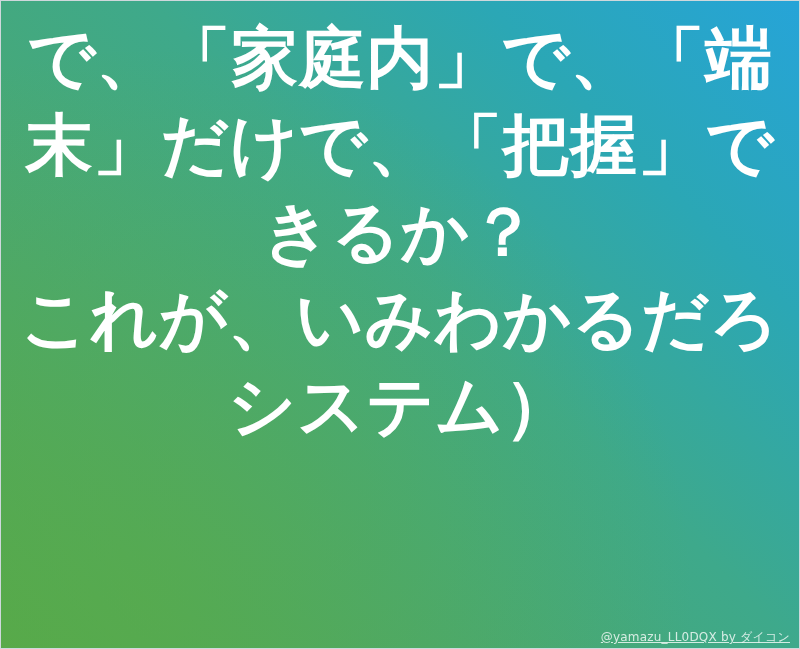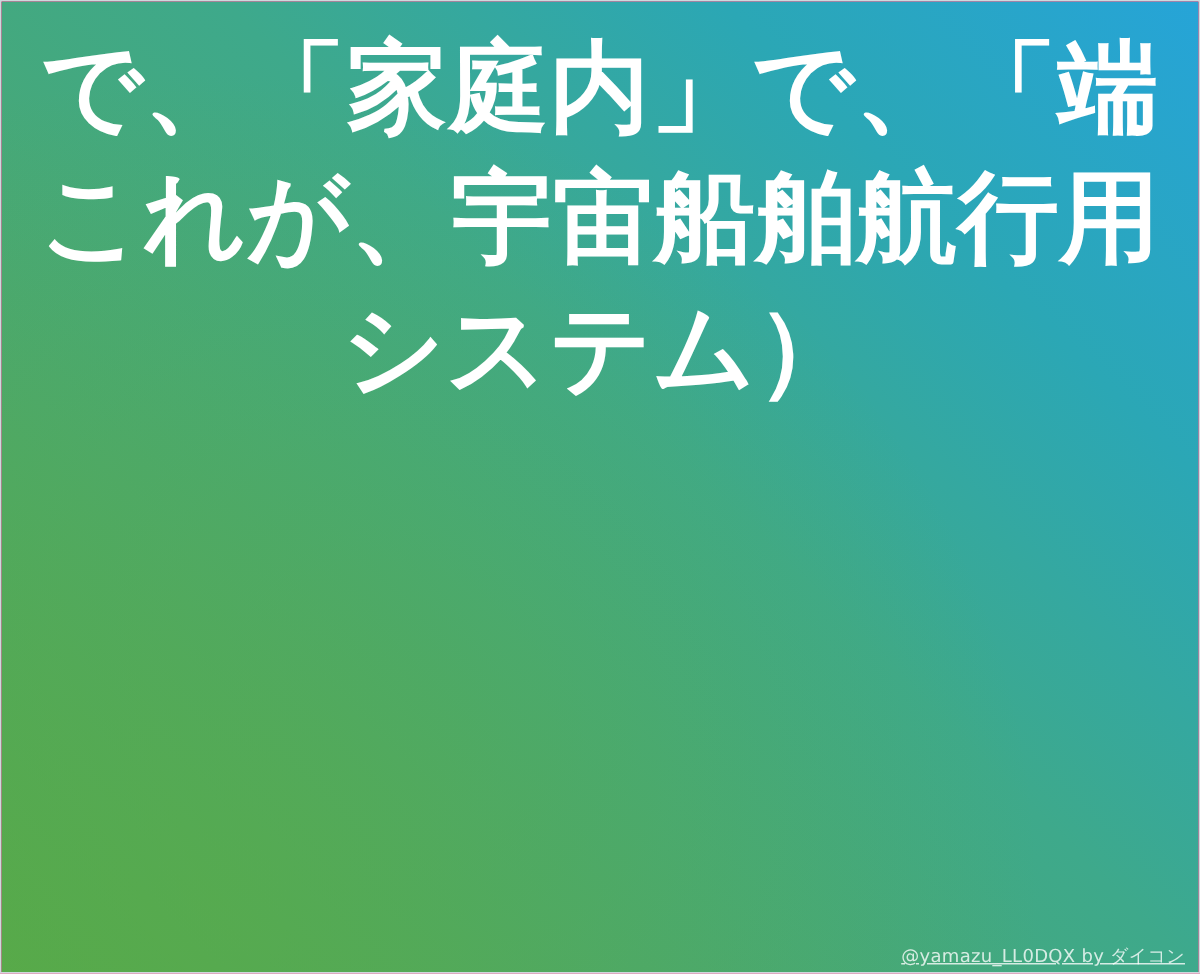--- a/index.html
+++ b/index.html
@@ -83,19 +83,21 @@
 <body>
 
 <div id="card">
 
   <div id="gradient-layer"></div>
 
   <div id="gradient-wash"></div>
 
   <div id="quote-block">
     <span class="quote-line">で、「家庭内」で、「端</span>
-    <span class="quote-line">これが、宇宙船舶航行用</span>
+    <span class="quote-line">末」だけで、「把握」で</span>
+    <span class="quote-line">きるか？</span>
+    <span class="quote-line">これが、いみわかるだろ</span>
     <span class="quote-line">システム）</span>
   </div>
 
   <div id="watermark">@yamazu_LL0DQX by ダイコン</div>
 
 </div>
 
 </body></html>

